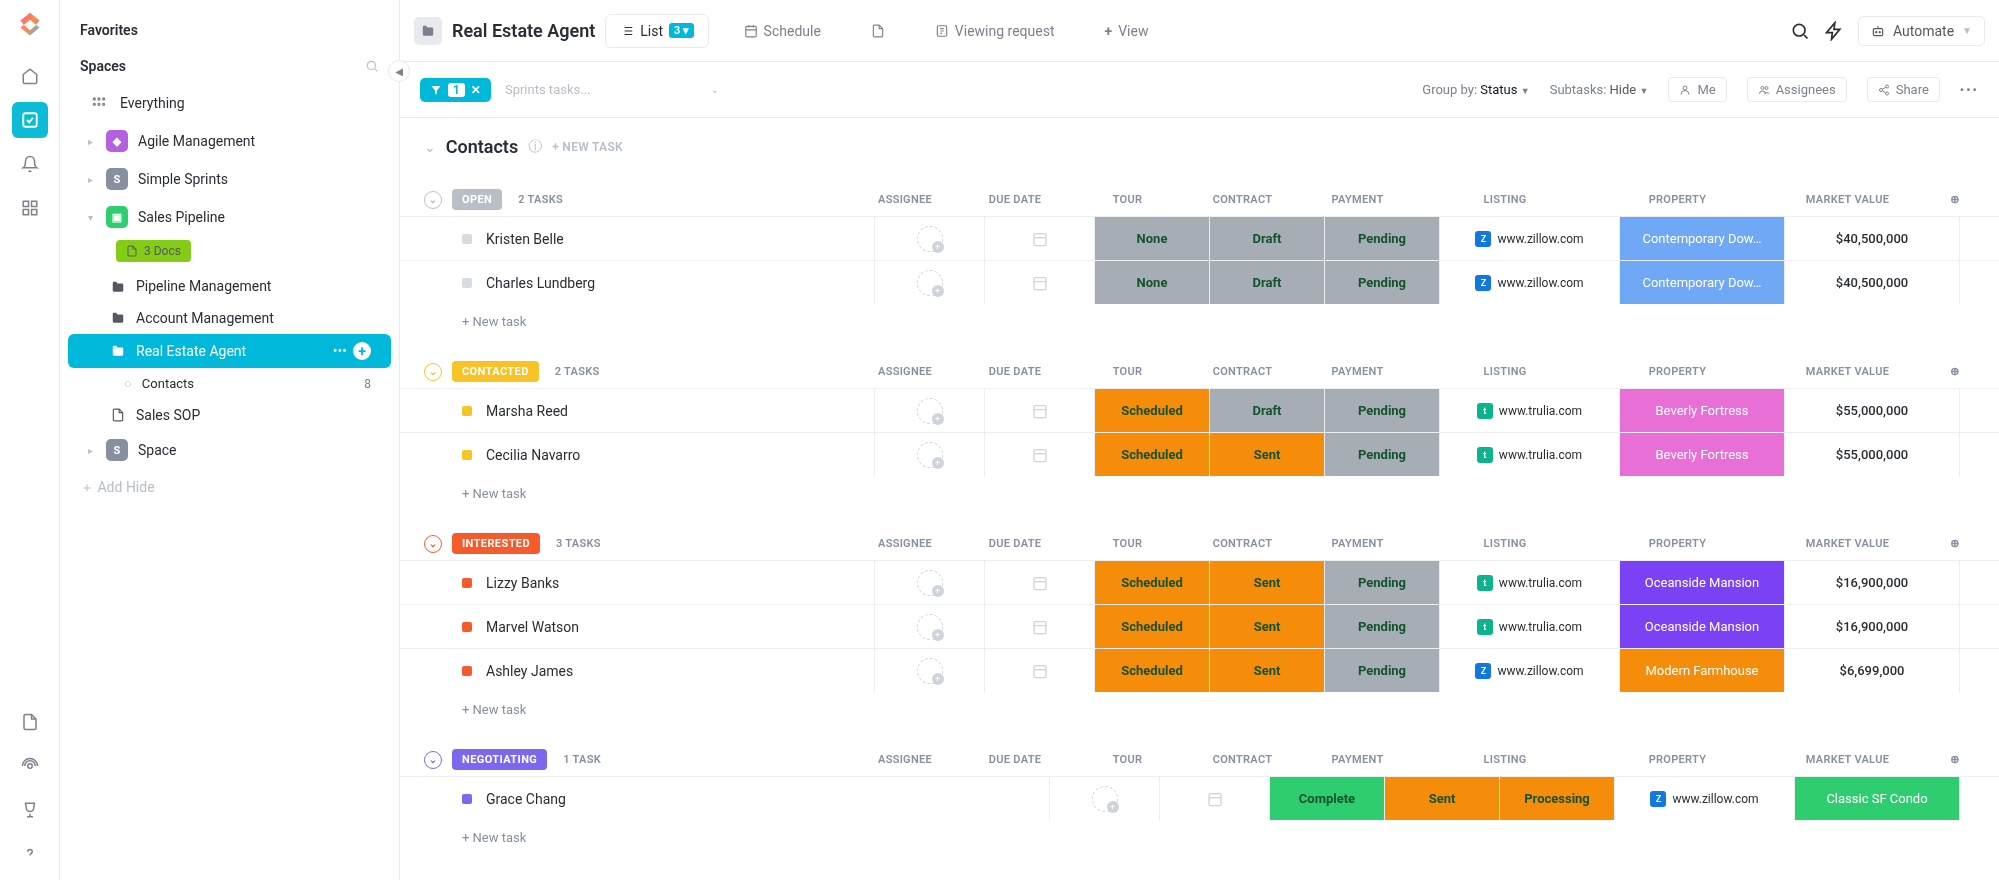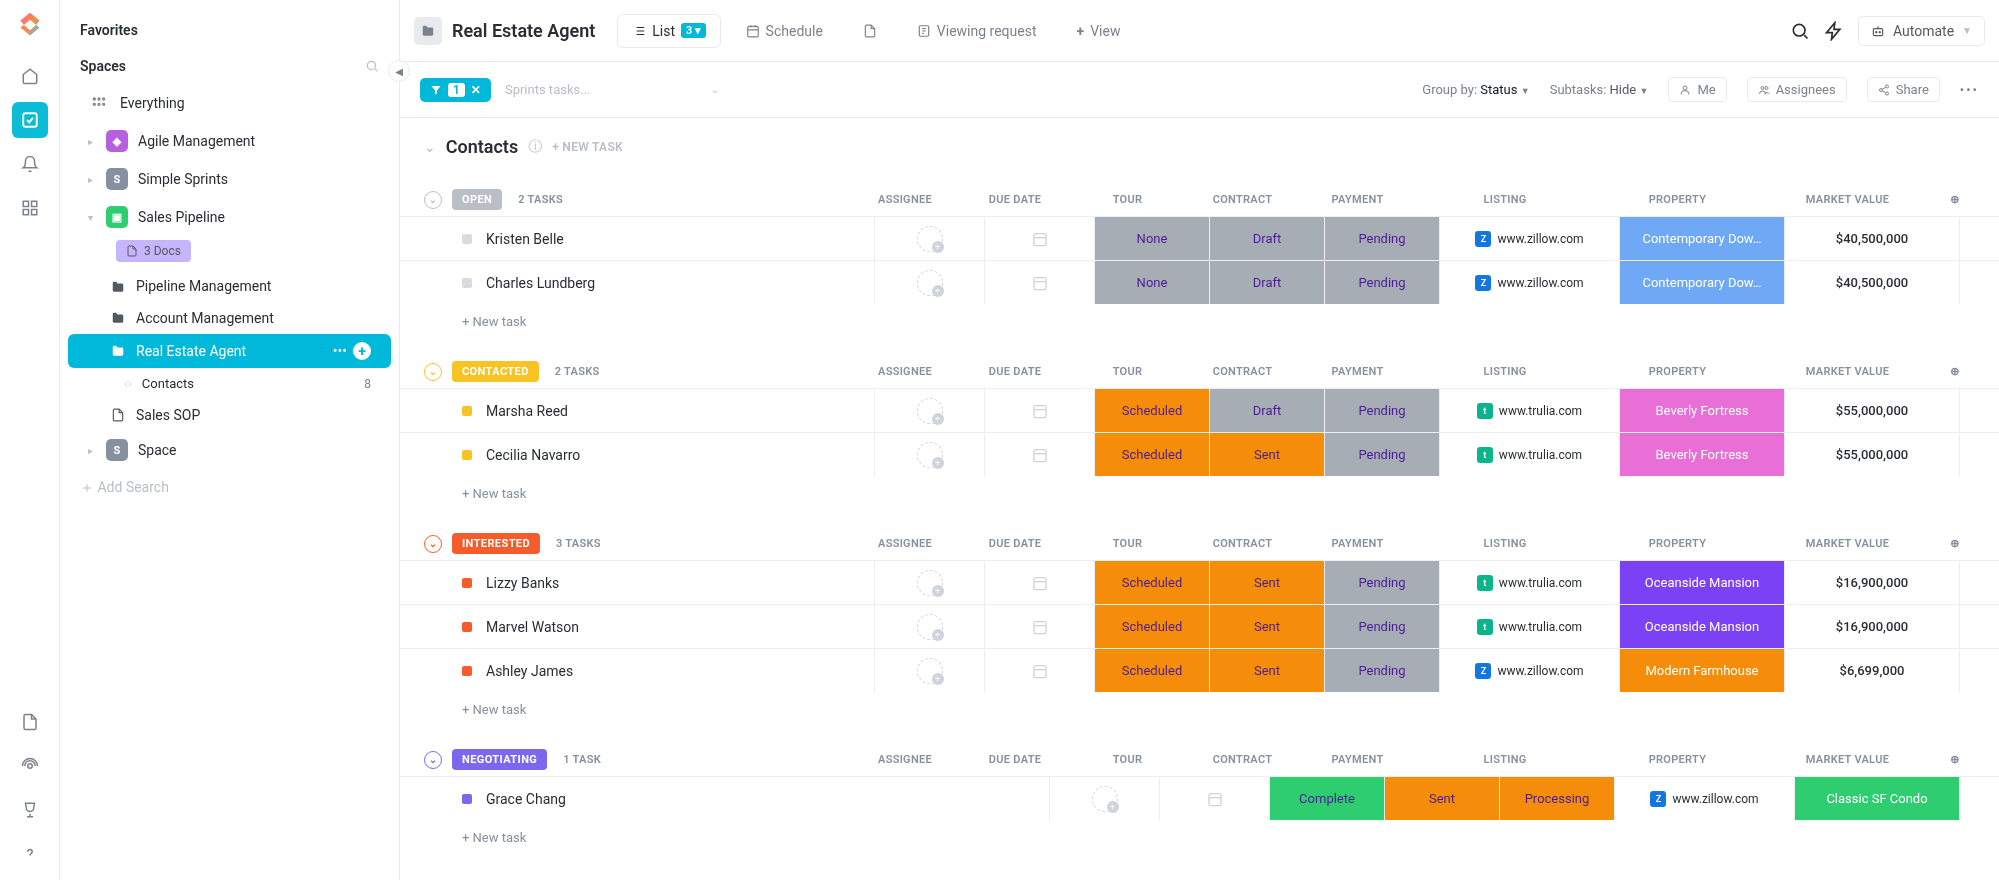--- a/index.html
+++ b/index.html
@@ -12,28 +12,28 @@
 .sidebar{width:340px;border-right:1px solid #e8eaed;display:flex;flex-direction:column;padding:12px 0;flex-shrink:0;position:relative}
 .sidebar .sec{font-size:14px;font-weight:600;color:#292d34;padding:10px 20px}
 .sidebar .sec.spaces{display:flex;align-items:center;justify-content:space-between}
 .sidebar .item{display:flex;align-items:center;padding:8px 20px;cursor:pointer;font-size:14px;color:#292d34;border-radius:6px;margin:0 8px}
 .sidebar .item .chev{width:14px;margin-right:4px;color:#b9bec7;font-size:10px}
 .sidebar .item .ic{width:22px;height:22px;border-radius:5px;display:flex;align-items:center;justify-content:center;margin-right:10px;font-size:11px;font-weight:700;color:#fff}
 .sidebar .item.sel{background:#00b8d9;color:#fff}
 .sidebar .item.sel .tail{margin-left:auto;display:flex;gap:6px;align-items:center}
 .sidebar .sub{padding-left:56px;font-size:13px}
 .sidebar .sub .cnt{margin-left:auto;color:#7c828d;font-size:12px}
-.sidebar .docpill{display:inline-flex;align-items:center;background:#c4b5fd;border-radius:4px;padding:4px 10px;margin-left:56px;font-size:12px;color:#54595f;gap:6px}
+.sidebar .docpill{display:inline-flex;align-items:center;background:#84cc16;border-radius:4px;padding:4px 10px;margin-left:56px;font-size:12px;color:#54595f;gap:6px}
 .sidebar .add{color:#b9bec7;padding:10px 20px;font-size:14px;cursor:pointer}
 .coll{position:absolute;right:-11px;top:60px;width:22px;height:22px;border-radius:50%;background:#fff;border:1px solid #e8eaed;display:flex;align-items:center;justify-content:center;font-size:10px;color:#7c828d;cursor:pointer}
 .main{flex:1;display:flex;flex-direction:column;min-width:0}
 .topbar{height:62px;border-bottom:1px solid #e8eaed;display:flex;align-items:center;padding:0 14px;gap:6px}
 .crumb{display:flex;align-items:center;gap:10px;font-size:18px;font-weight:600}
 .crumb .fic{width:28px;height:28px;background:#e8eaed;border-radius:5px;display:flex;align-items:center;justify-content:center;color:#7c828d}
-.views{display:flex;gap:10px;margin-left:16px}
+.views{display:flex;gap:20px;margin-left:4px}
 .vtab{display:flex;align-items:center;gap:6px;padding:8px 14px;color:#7c828d;cursor:pointer;font-size:14px;border:1px solid transparent;border-radius:6px}
 .vtab.active{border-color:#e8eaed;color:#292d34}
 .vtab .badge{background:#00b8d9;color:#fff;font-size:11px;border-radius:3px;padding:1px 5px;font-weight:600}
 .topr{margin-left:auto;display:flex;gap:14px;align-items:center}
 .auto{border:1px solid #e8eaed;border-radius:5px;padding:6px 12px;display:flex;align-items:center;gap:8px;color:#54595f;cursor:pointer}
 .toolbar{height:56px;border-bottom:1px solid #e8eaed;display:flex;align-items:center;padding:0 20px;gap:14px}
 .fchip{background:#00b8d9;color:#fff;border-radius:5px;padding:5px 10px;display:flex;align-items:center;gap:6px;font-size:12px;font-weight:600}
 .fchip .n{background:#fff;color:#00b8d9;border-radius:3px;padding:0 5px}
 .srch{color:#b9bec7;font-size:13px;flex:0 0 220px;display:flex;align-items:center;gap:120px}
 .tright{margin-left:auto;display:flex;gap:20px;align-items:center;font-size:13px;color:#7c828d}
@@ -49,21 +49,21 @@
 .ghdr .st{font-size:11px;font-weight:700;padding:4px 10px;border-radius:4px;color:#fff;letter-spacing:.4px;margin-right:12px}
 .ghdr .cnt{margin-right:auto;padding-left:4px}
 .ghdr .col{text-align:center;text-transform:uppercase}
 .row{display:flex;align-items:center;border-top:1px solid #edeef0;height:44px;padding-left:62px}
 .row .dot{width:10px;height:10px;border-radius:2px;margin-right:14px;flex-shrink:0}
 .row .name{font-size:14px;color:#292d34;flex:0 0 auto}
 .row .cells{margin-left:auto;display:flex;align-items:center;height:100%}
 .cell{display:flex;align-items:center;justify-content:center;height:100%;border-left:1px solid #edeef0;font-size:13px}
 .c-ass{width:110px;color:#cfd3da}
 .c-due{width:110px;color:#cfd3da}
-.c-tag{width:115px;color:#4c1d95;font-weight:400}
+.c-tag{width:115px;color:#14532d;font-weight:700}
 .c-list{width:180px;gap:6px;font-size:12px;color:#292d34}
 .c-prop{width:165px;color:#fff;font-size:13px;overflow:hidden;white-space:nowrap}
 .c-val{width:175px;color:#292d34;font-weight:500}
 .c-plus{width:40px;color:#cfd3da}
 .avph{width:26px;height:26px;border:1px dashed #cfd3da;border-radius:50%;position:relative}
 .avph::after{content:"+";position:absolute;bottom:-2px;right:-2px;width:12px;height:12px;background:#cfd3da;color:#fff;border-radius:50%;font-size:9px;display:flex;align-items:center;justify-content:center}
 .lic{width:16px;height:16px;border-radius:3px;display:flex;align-items:center;justify-content:center;color:#fff;font-size:9px;font-weight:700}
 .newt{padding:10px 62px;font-size:13px;color:#87909e;cursor:pointer}
 svg{display:block}
 .gcols{display:flex;align-items:center}
@@ -218,21 +218,21 @@
           </svg>
         </span>
         <span>Sales SOP</span>
       </div>
       <div class="item">
         <span class="chev">▸</span>
         <span class="ic" style="background:#87909e">S</span>
         <span>Space</span>
       </div>
     </div>
-  <div class="add">＋ <span>Add Search</span></div>
+  <div class="add">＋ <span>Add Hide</span></div>
   <div class="coll">◀</div>
 </div>
 
 <div class="main">
   <div class="topbar">
     <div class="crumb">
       <span class="fic">
           <svg width="14" height="14" viewBox="0 0 24 24" fill="currentColor">
             <path d="M3 5a2 2 0 012-2h4l2 3h8a2 2 0 012 2v10a2 2 0 01-2 2H5a2 2 0 01-2-2z"></path>
           </svg>

